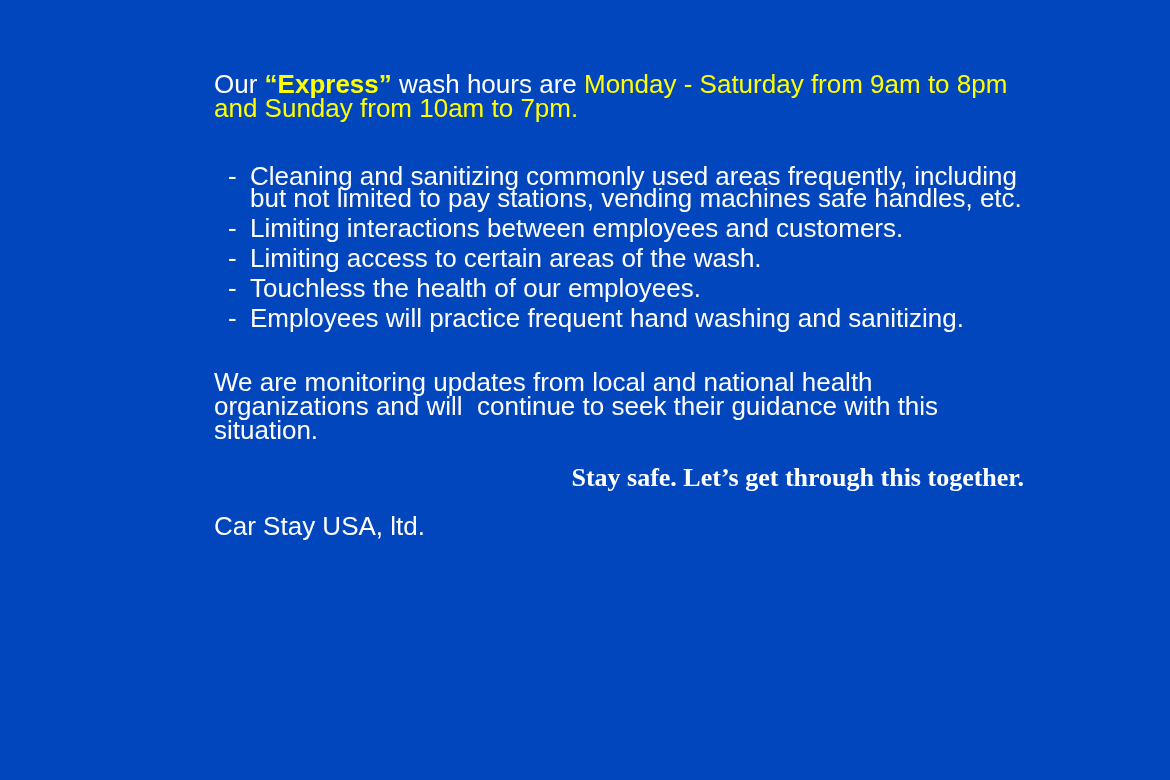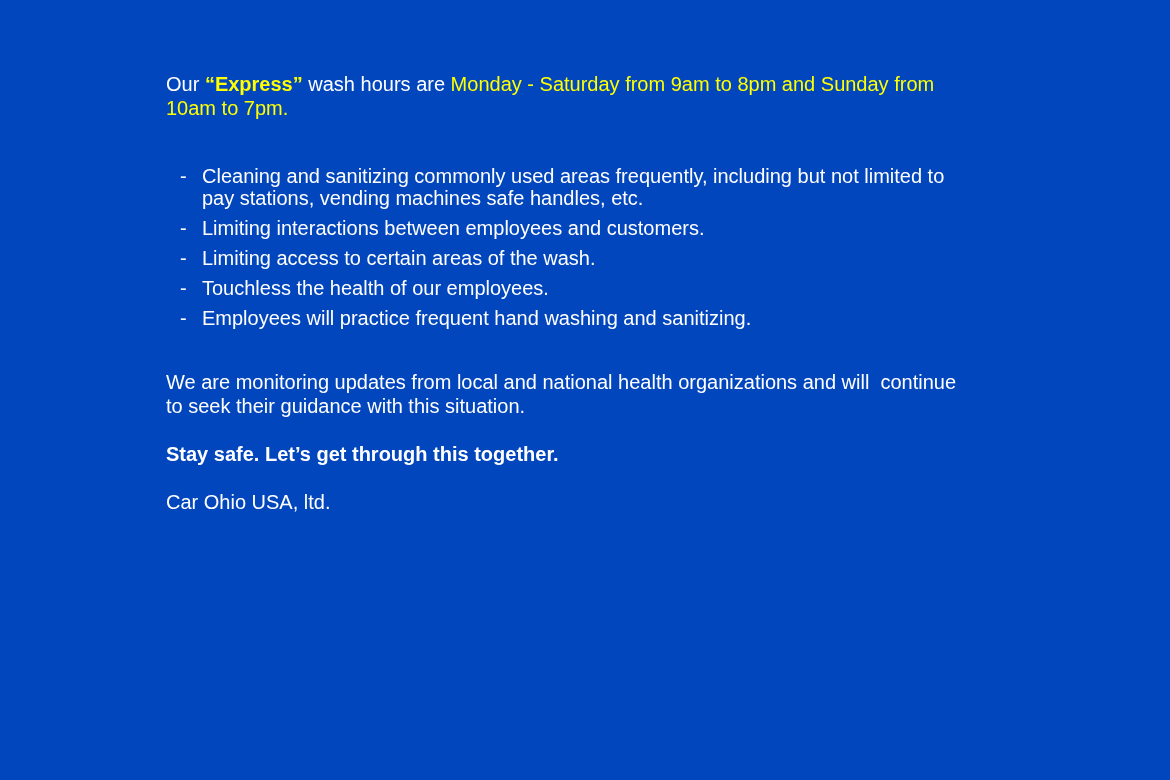--- a/index.html
+++ b/index.html
@@ -15,22 +15,23 @@
   }
   .slide {
     width: 1170px;
     height: 780px;
     background: var(--bg);
     padding: 72px 0 0 166px;
   }
   .content {
     width: 810px;
     color: var(--fg);
-    font-size: 20px;
+    font-size: 26px;
     line-height: 24px;
+    margin-left: 48px;
   }
   .para { margin-top: 24px; }
   .para:first-child { margin-top: 0; }
   .t-yellow { color: var(--accent); }
   .t-bold { font-weight: bold; }
   .pre { white-space: pre-wrap; }
 
   .bullets { margin-top: 45px; list-style: none; }
   .bullet {
     display: flex;
@@ -40,21 +41,22 @@
   .bullet .dash {
     flex: 0 0 36px;
     padding-left: 14px;
   }
   .bullet .bullet-text { flex: 1 1 auto; }
 
   .para-monitoring { margin-top: 41px; }
   .tagline {
     margin-top: 24px;
     font-weight: bold;
-    text-align: left;
+    text-align: right;
+    font-family: Liberation Serif, serif;
   }
   .signature { margin-top: 24px; }
 </style>
 </head>
 <body>
 
 <div class="slide">
   <div class="content">
 
     <p class="para"><span>Our </span><span class="t-yellow t-bold">“Express”</span><span> wash hours are </span><span class="t-yellow">Monday - Saturday from 9am to 8pm and Sunday from 10am to 7pm.</span></p>
@@ -82,16 +84,16 @@
       <li class="bullet">
           <span class="dash">-</span>
           <span class="bullet-text">Employees will practice frequent hand washing and sanitizing.</span>
         </li>
     </ul>
 
     <p class="para para-monitoring pre">We are monitoring updates from local and national health organizations and will  continue to seek their guidance with this situation.</p>
 
     <p class="tagline">Stay safe. Let’s get through this together.</p>
 
-    <p class="signature">Car Ohio USA, ltd.</p>
+    <p class="signature">Car Stay USA, ltd.</p>
 
   </div>
 </div>
 
 </body></html>

